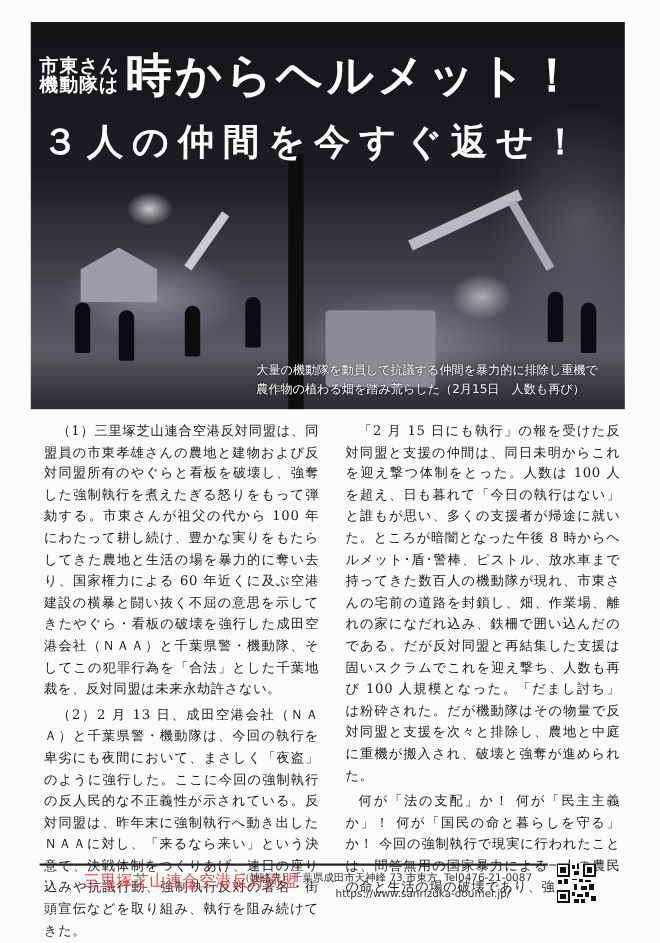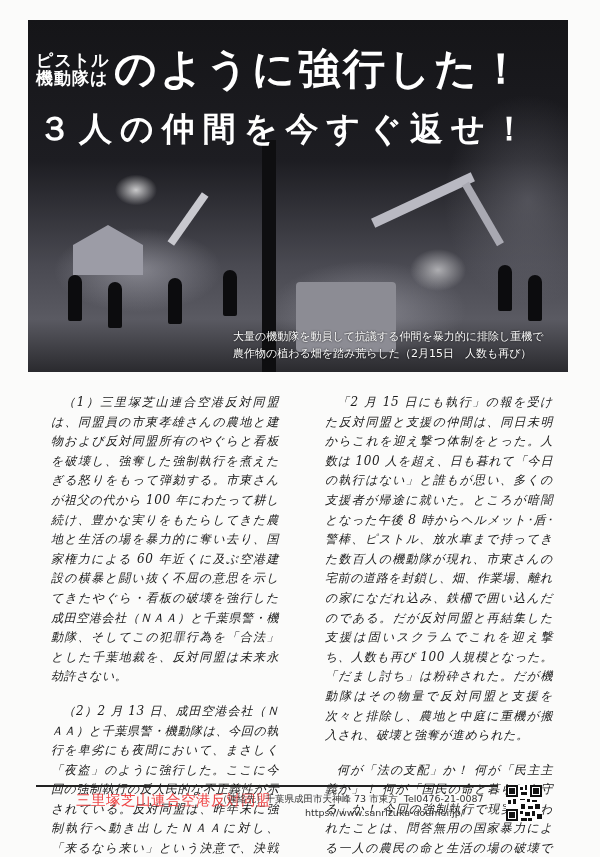--- a/index.html
+++ b/index.html
@@ -34,21 +34,21 @@
   .hl2 { position: absolute; left: 10px; top: 82px; font-size: 33px; letter-spacing: 8px; line-height: 54px; }
   .caption {
     position: absolute; left: 205px; top: 308px; width: 330px;
     font-family: "DejaVu Sans", "Liberation Sans", sans-serif; font-size: 11px; line-height: 17px; color: #fff;
     text-shadow: 0 0 2px #000;
   }
   .col {
     position: absolute; top: 378px; width: 258px;
     font-size: 12px; line-height: 19.6px; letter-spacing: 0.6px; text-align: justify;
   }
-  .col p { margin: 15px; text-indent: 1em; font-style: italic; }
+  .col p { margin: 4px; text-indent: 1em; }
   .col p.noindent { text-indent: 0; }
   .col-left { left: 36px; }
   .col-right { left: 310px; }
   .rule { position: absolute; left: 36px; top: 785px; width: 462px; height: 2px; background: #222; }
   .footer-org {
     position: absolute; left: 40px; top: 791px;
     font-family: "DejaVu Sans", "Liberation Sans", sans-serif; font-weight: normal; font-size: 14.5px; letter-spacing: 0.5px; color: #ef4444; margin-left: 36px;
   }
   .footer-contact {
     position: absolute; left: 218px; top: 792px; width: 285px;
@@ -70,24 +70,24 @@
   <div class="fig" style="left:40px;top:255px;"></div>
   <div class="fig" style="left:80px;top:262px;"></div>
   <div class="fig" style="left:140px;top:258px;"></div>
   <div class="fig" style="left:195px;top:250px;"></div>
   <div class="fig" style="left:470px;top:245px;"></div>
   <div class="fig" style="left:500px;top:255px;"></div>
 
   <div class="headline">
     <div class="hl1">
       <div class="hl1-small">
-        <div>ピストル</div>
+        <div>市東さん</div>
         <div>機動隊は</div>
       </div>
-      <div class="hl1-big">のように強行した！</div>
+      <div class="hl1-big">時からヘルメット！</div>
     </div>
     <div class="hl2">３人の仲間を今すぐ返せ！</div>
   </div>
 
   <div class="caption">
     <div>大量の機動隊を動員して抗議する仲間を暴力的に排除し重機で</div>
     <div>農作物の植わる畑を踏み荒らした（2月15日　人数も再び）</div>
   </div>
 </div>
 

